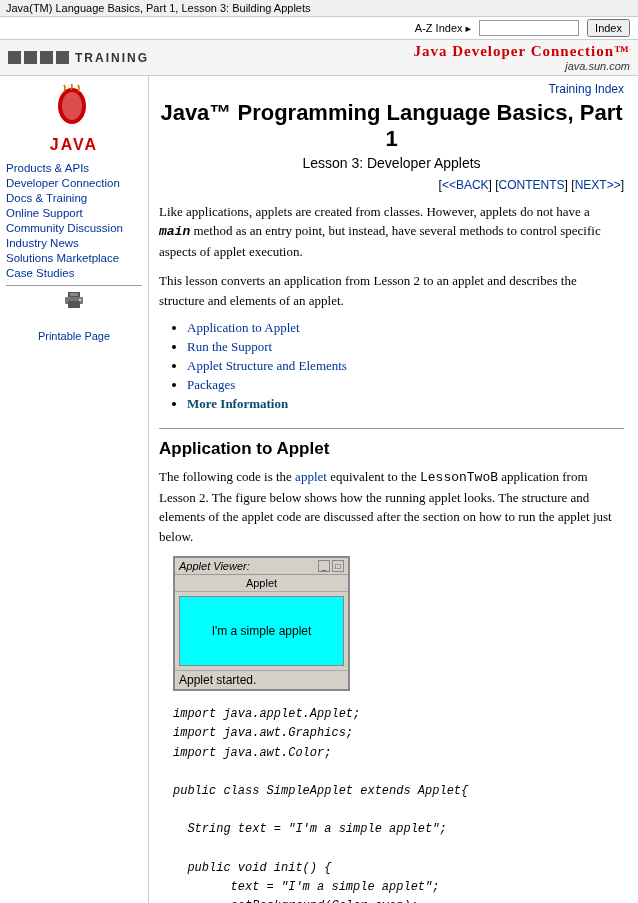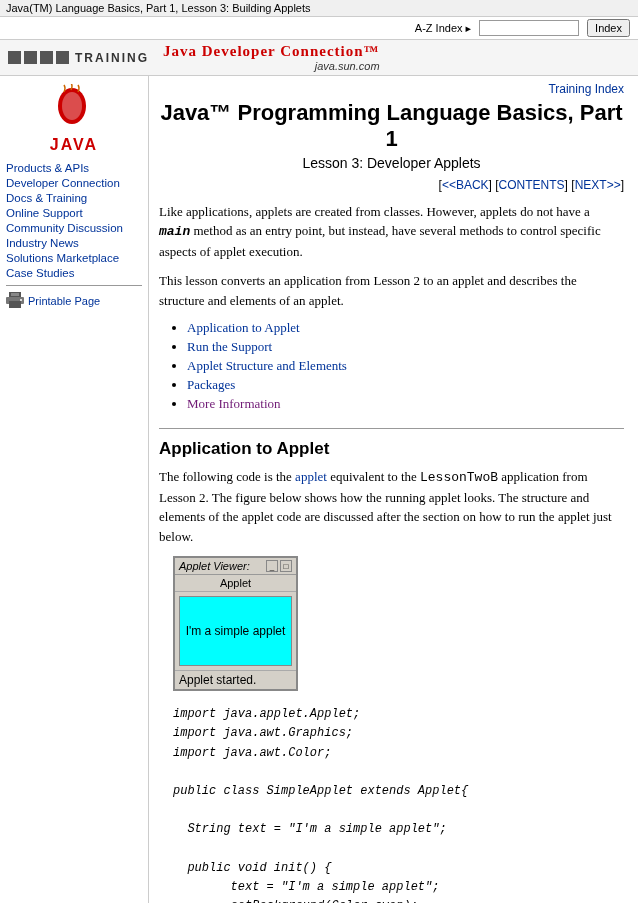--- a/index.html
+++ b/index.html
@@ -28,21 +28,21 @@
     
     .page-wrapper {
       display: flex;
       flex-direction: column;
     }
 
     
     .top-bar {
       display: flex;
       align-items: center;
-      justify-content: flex-start;
+      justify-content: space-between;
       padding: 3px 8px;
       border-bottom: 1px solid #ccc;
       background: #f5f5f5;
       gap: 14px;
     }
     .top-bar-left {
       display: flex;
       align-items: center;
       gap: 6px;
     }
@@ -140,24 +140,25 @@
       font-size: 11.5px;
     }
     .sidebar-divider {
       border: none;
       border-top: 1px solid #999;
       margin: 6px 0;
     }
     .printable-page {
       display: flex;
       align-items: center;
-      gap: 4px;
+      gap: 20px;
       font-size: 11px;
       color: #003399;
       cursor: pointer;
+      flex-direction: column;
     }
 
     
     .main-content {
       flex: 1;
       padding: 6px 14px 14px 10px;
       border-left: 1px solid #ccc;
     }
 
     .training-index-link {
@@ -427,37 +428,37 @@
         <li>
           <a href="#" style="color:#003399;text-decoration:none;">Run the Support</a>
         </li>
         <li>
           <a href="#" style="color:#003399;text-decoration:none;">Applet Structure and Elements</a>
         </li>
         <li>
           <a href="#" style="color:#003399;text-decoration:none;">Packages</a>
         </li>
         <li>
-          <a href="#" style="color:#701a75;text-decoration:none;">More Information</a>
+          <a href="#" style="color:#0c4a6e;text-decoration:none;font-weight:bold;">More Information</a>
         </li>
       </ul>
 
       <hr class="section-divider">
 
       <h2 class="section-title" style="font-size:17px;font-weight:bold;font-family:Arial,sans-serif;margin-bottom:8px;">Application to Applet</h2>
 
       <p class="section-body" style="font-family:'Times New Roman',serif;font-size:13px;line-height:1.5;margin-bottom:10px;">
         The following code is the <a href="#" style="color:#003399;text-decoration:none;">applet</a> equivalent to the
         <code>LessonTwoB</code> application
         from Lesson 2. The figure below shows how the running applet looks. The
         structure and elements of the applet code are discussed after the section
         on how to run the applet just below.
       </p>
 
-      <div class="applet-viewer" style="border:2px solid #888;width:125px;margin:6px auto 14px 14px;background:#d4d0c8;font-family:Arial,sans-serif;font-size:11px;">
+      <div class="applet-viewer" style="border:2px solid #888;width:177px;margin:6px auto 14px 14px;background:#d4d0c8;font-family:Arial,sans-serif;font-size:11px;">
         <div class="applet-viewer-title" style="display:flex;align-items:center;justify-content:space-between;padding:2px 4px;background:#d4d0c8;border-bottom:1px solid #999;">
           <span style="font-style:italic;font-size:11px;">Applet Viewer:</span>
           <div style="display:flex;gap:2px;">
             <div class="win-btn" style="width:12px;height:12px;background:#d4d0c8;border:1px solid #888;font-size:8px;display:flex;align-items:center;justify-content:center;cursor:pointer;">_</div>
             <div class="win-btn" style="width:12px;height:12px;background:#d4d0c8;border:1px solid #888;font-size:8px;display:flex;align-items:center;justify-content:center;cursor:pointer;">□</div>
           </div>
         </div>
         <div class="applet-title-bar" style="background:#d4d0c8;text-align:center;padding:2px;font-size:11px;border-bottom:1px solid #aaa;">Applet</div>
         <div class="applet-canvas" style="background:#00ffff;height:70px;display:flex;align-items:center;justify-content:center;font-size:12px;color:#000;margin:4px;border:1px solid #888;">
           <span>I'm a simple applet</span>

